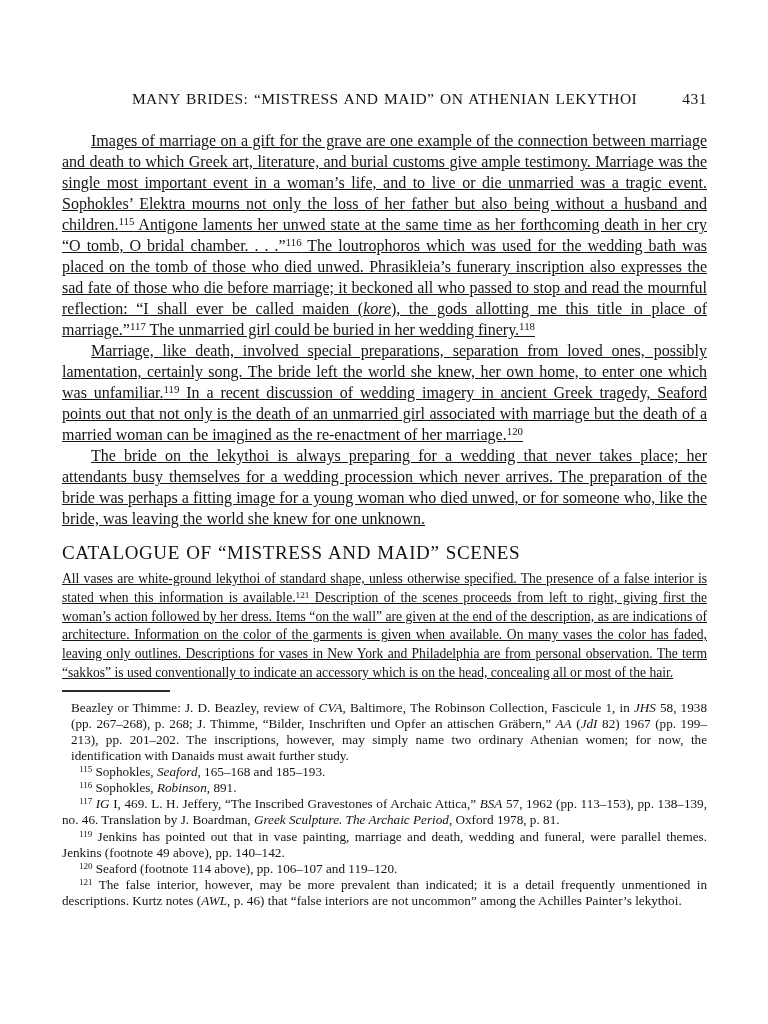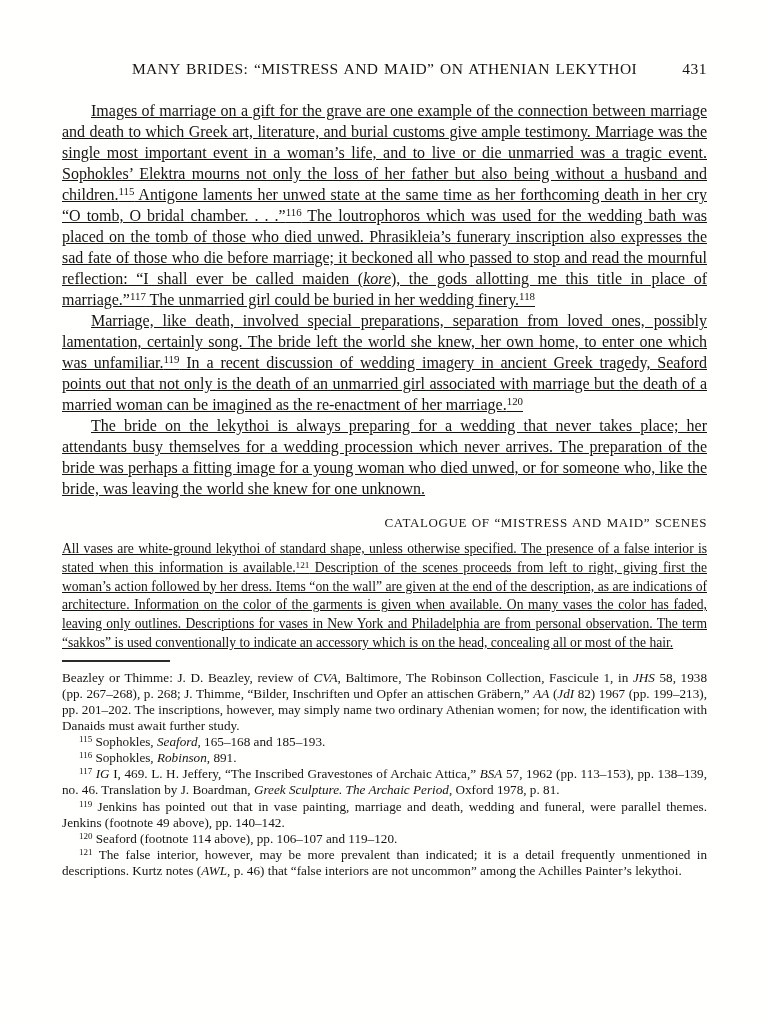--- a/index.html
+++ b/index.html
@@ -9,21 +9,21 @@
   }
   .page {
     position: relative;
     width: 768px;
     height: 1024px;
     margin: 0 auto;
     background: #fffffe;
     color: #161412;
     font-family: "Liberation Serif", "DejaVu Serif", serif;
     box-sizing: border-box;
-    padding: 60px 61px 0 62px;
+    padding: 90px 61px 0 62px;
     overflow: hidden;
   }
   .running-header {
     position: relative;
     height: 18px;
     margin-bottom: 22px;
     font-size: 15.5px;
     line-height: 18px;
     text-align: center;
     letter-spacing: 0.4px;
@@ -42,24 +42,24 @@
   .body-para {
     margin: 0;
     font-size: 16px;
     line-height: 21px;
     text-align: justify;
     text-indent: 29px;
     text-decoration: underline;
   }
   .section-heading {
     margin: 14px 0 7px 0;
-    font-size: 13px;
+    font-size: 19px;
     line-height: 20px;
     font-weight: normal;
-    text-align: right;
+    text-align: left;
     letter-spacing: 0.6px;
     word-spacing: 1px;
   }
   .catalogue-intro {
     margin: 0;
     font-size: 13.6px;
     line-height: 18.8px;
     text-align: justify;
     text-indent: 0;
     text-decoration: underline;
@@ -75,20 +75,21 @@
   }
   .footnote {
     margin: 0;
     font-size: 13.2px;
     line-height: 16.1px;
     text-align: justify;
     text-indent: 17px;
   }
   .footnote.no-indent {
     text-indent: 0;
+    margin-left: 9px;
   }
   sup {
     font-size: 68%;
     line-height: 0;
     vertical-align: baseline;
     position: relative;
     top: -0.45em;
   }
   .it {
     font-style: italic;

